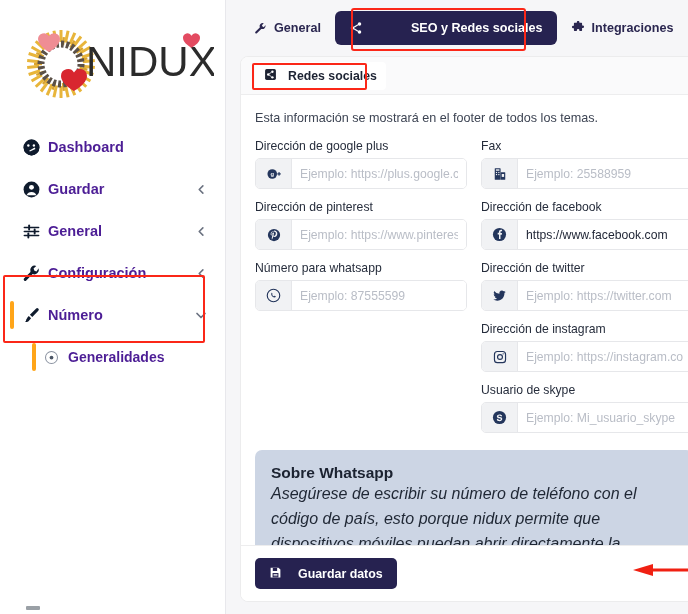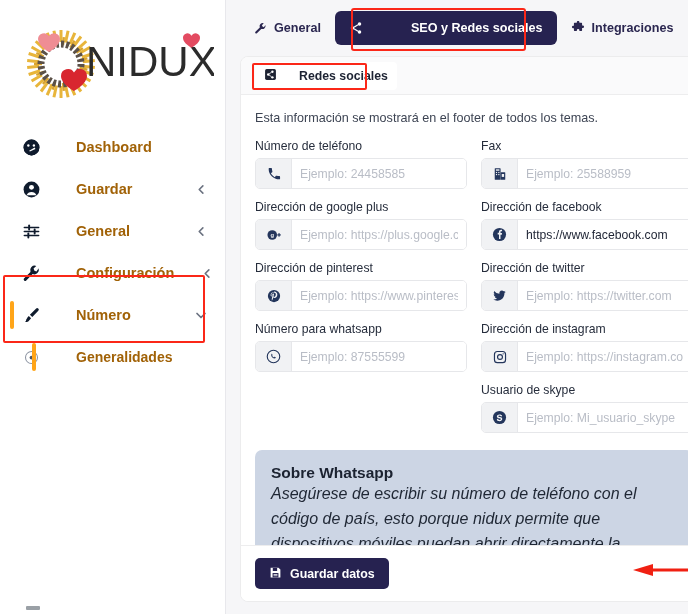--- a/index.html
+++ b/index.html
@@ -25,35 +25,34 @@
   }
   .logo { position: relative; width: 200px; height: 78px; }
   .logo svg { display: block; }
 
   .nav { margin-top: 8px; }
   .nav-item {
     display: flex; align-items: center;
     height: 42px;
     padding: 0 18px 0 22px;
     position: relative;
-    color: #a16207;
+    color: #4c1d95;
     font-size: 14.5px;
     font-weight: 600;
     cursor: pointer;
-    gap: 28px;
   }
   .nav-item .n-ico {
     width: 26px; flex: 0 0 26px;
     display: flex; align-items: center;
     color: #0f1b2d;
   }
   .nav-item .n-label { flex: 1 1 auto; white-space: nowrap; }
   .nav-item .n-chev { color: #6b7280; display: flex; align-items: center; }
   .nav-item.sub {
-    padding-left: 24px; font-size: 14px;
+    padding-left: 44px; font-size: 14px;
   }
   .nav-item.sub .n-ico { width: 24px; flex: 0 0 24px; color: #4b5565; }
   .accent-bar {
     position: absolute; left: 10px; top: 7px;
     width: 4px; height: 28px; border-radius: 2px;
     background: #ffa519;
   }
   .accent-bar.sub { left: 32px; }
 
   
@@ -114,21 +113,21 @@
     position: relative;
   }
   .card-head {
     height: 38px;
     background: #fafafb;
     border-bottom: 1px solid #ededee;
     display: flex; align-items: center;
     padding-left: 14px;
   }
   .subtab {
-    display: flex; align-items: center; gap: 22px;
+    display: flex; align-items: center; gap: 11px;
     font-size: 12.3px; font-weight: 700; color: #1d2333;
     padding: 6px 9px;
     background: #ffffff;
     border-radius: 4px;
     cursor: pointer;
   }
   .hl-subtab {
     position: absolute;
     left: 11px; top: 6px; width: 115px; height: 27px;
     border: 2px solid #fb2718; border-radius: 2px;
@@ -192,21 +191,21 @@
 
   .card-foot {
     position: absolute; left: 0; right: 0; bottom: 0;
     height: 56px;
     border-top: 1px solid #ededee;
     display: flex; align-items: center;
     padding-left: 14px;
     background: #ffffff;
   }
   .save-btn {
-    display: flex; align-items: center; gap: 8px;
+    display: flex; align-items: center; gap: 16px;
     background: #262250; color: #ffffff;
     border: none; border-radius: 5px;
     height: 31px; padding: 0 14px;
     font-family: "Liberation Sans", sans-serif;
     font-size: 12.4px; font-weight: 700;
     cursor: pointer;
   }
   .arrow-annot {
     position: absolute; left: 390px; bottom: 24px;
     width: 145px; height: 14px;
@@ -445,31 +444,20 @@
         <div class="hl-subtab"></div>
       </div>
 
       <div class="card-body">
         <div class="intro">Esta información se mostrará en el footer de todos los temas.</div>
 
         <div class="grid">
 
           <div class="col">
 
-            <div class="field">
-              <label class="flabel">Número de teléfono</label>
-              <div class="input-group">
-                <span class="in-prefix">
-                  <svg width="14" height="14" viewBox="0 0 24 24" fill="#24365c">
-                      <path d="M6.6 10.8 a15 15 0 0 0 6.6 6.6 l2.2 -2.2 a1.2 1.2 0 0 1 1.3 -0.3 c1.4 0.5 3 0.7 4.5 0.7 a1.2 1.2 0 0 1 1.2 1.2 V20 a1.2 1.2 0 0 1 -1.2 1.2 C10.9 21.2 2.8 13.1 2.8 3 A1.2 1.2 0 0 1 4 1.8 h3.3 A1.2 1.2 0 0 1 8.5 3 c0 1.6 0.3 3.1 0.7 4.5 a1.2 1.2 0 0 1 -0.3 1.3 z"></path>
-                    </svg>
-                </span>
-                <input class="in-field" type="text" placeholder="Ejemplo: 24458585" style="">
-              </div>
-            </div>
 
 
             <div class="field">
               <label class="flabel">Dirección de google plus</label>
               <div class="input-group">
                 <span class="in-prefix">
                   <svg width="14" height="14" viewBox="0 0 24 24" fill="#24365c">
                       <circle cx="9" cy="12" r="8.2"></circle>
                       <text x="9" y="16" font-family="Liberation Sans, sans-serif" font-size="10" font-weight="700" fill="#f1f2f4" text-anchor="middle">g</text>
                       <rect x="17.6" y="10.8" width="6" height="2.1"></rect>

